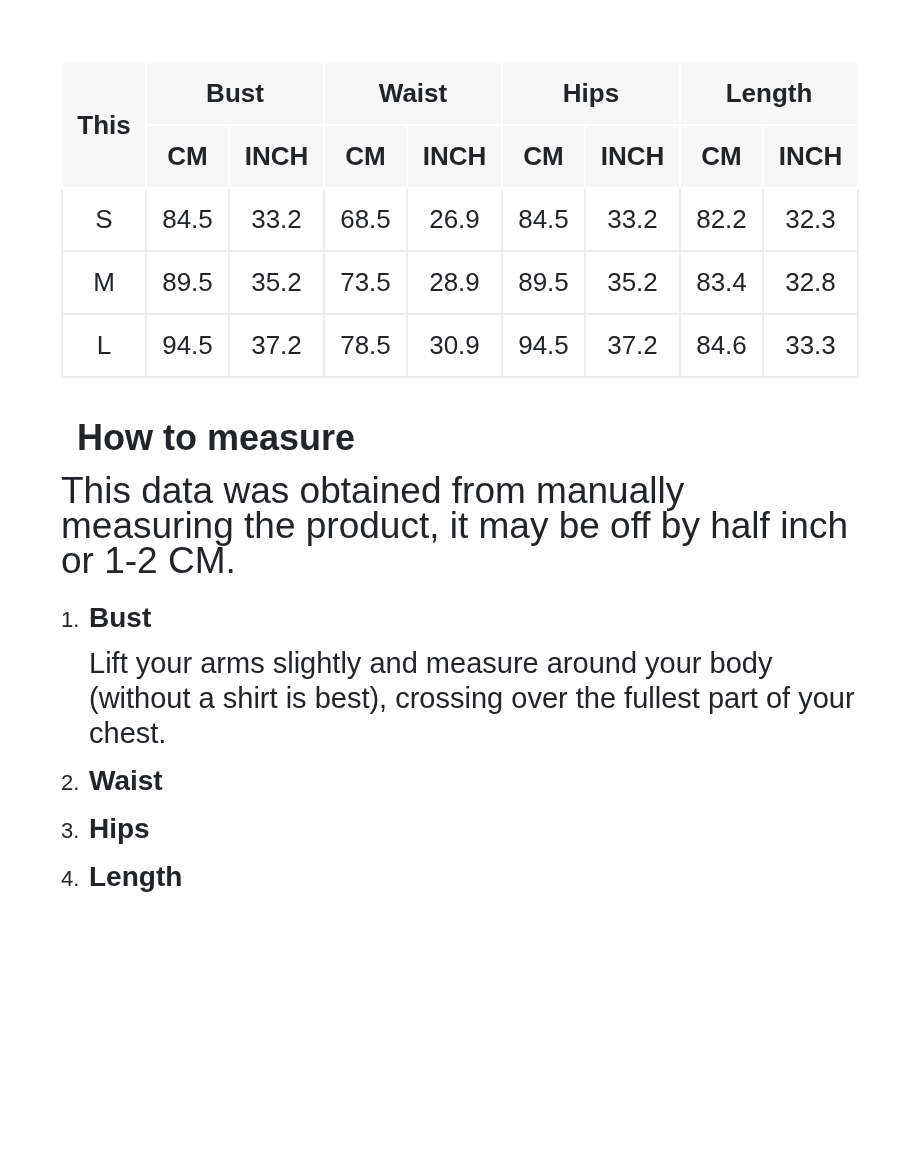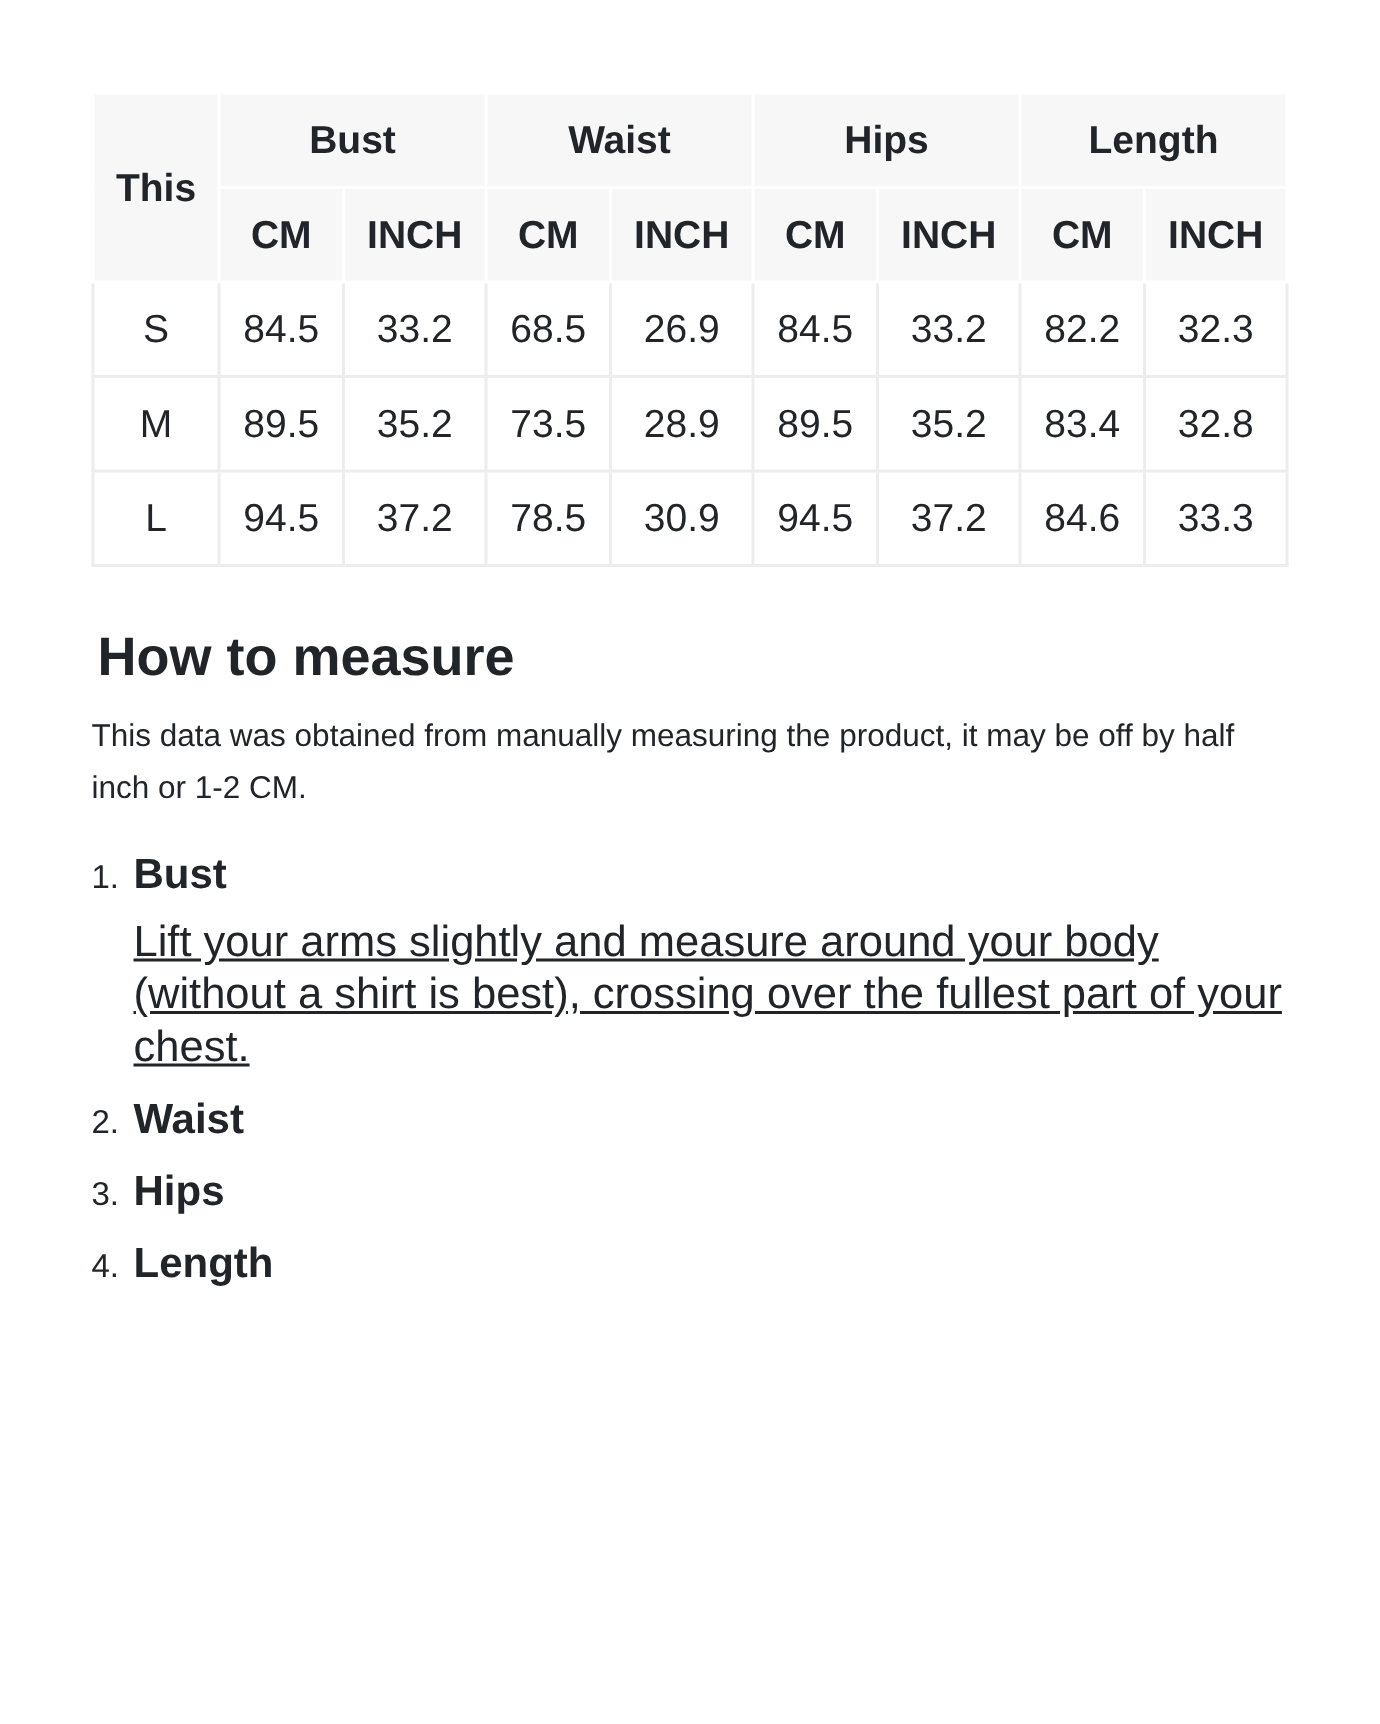--- a/index.html
+++ b/index.html
@@ -43,24 +43,24 @@
   table.size-chart td {
     background: #ffffff;
     border: 2px solid var(--cell-border);
     font-weight: normal;
     padding: 15px 4px;
   }
   h2.section-title {
     font-size: 36px;
     line-height: 1.2;
     font-weight: bold;
-    margin: 38px 0 0 4px;
+    margin: 38px 0 0 16px;
   }
   p.intro {
-    font-size: 21px;
+    font-size: 37px;
     line-height: 35px;
     margin: 14px 0 0 0;
   }
   ol.steps {
     list-style: none;
     margin: 22px 0 0 0;
     padding: 0;
   }
   ol.steps li { margin: 0 0 12px 0; }
   .term-row {
@@ -75,21 +75,20 @@
   h3.step-term {
     font-size: 28px;
     line-height: 36px;
     font-weight: bold;
     margin: 0;
   }
   p.step-desc {
     font-size: 29px;
     line-height: 35px;
     margin: 10px 0 0 28px;
-    text-decoration: underline;
   }
 </style>
 </head>
 <body>
 
 <div class="content">
 
   <table class="size-chart">
     <colgroup>
       <col class="col-size">

